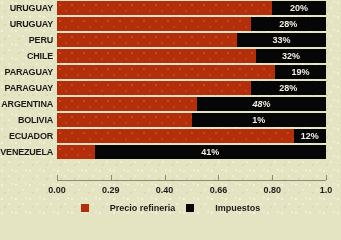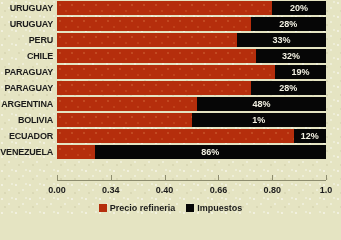--- a/index.html
+++ b/index.html
@@ -52,21 +52,21 @@
   .tick{position:absolute;top:175px;width:1px;height:5px;background:#8d8c6e;}
   .tick-lbl{
     position:absolute;top:184px;height:12px;line-height:12px;
     font-size:9px;font-weight:bold;color:#1b1b1b;
     text-align:center;width:40px;white-space:nowrap;
   }
 
   
   .legend{position:absolute;left:0;top:201px;width:341px;height:14px;
     display:flex;justify-content:center;align-items:center;gap:11px;}
-  .lg-item{display:flex;align-items:center;gap:3px;}
+  .lg-item{display:flex;align-items:center;gap:21px;}
   .sw{width:8px;height:8px;display:inline-block;}
   .sw-red{background:#b52e0c;}
   .sw-black{background:#060606;}
   .lg-txt{font-size:9px;font-weight:bold;color:#1b1b1b;white-space:nowrap;}
 </style>
 </head>
 <body>
 
 <div id="chart-root">
   <div class="plot" id="plot">
@@ -113,21 +113,21 @@
       <div class="row" style="top: 80px;">
         <div class="cat-label">PARAGUAY</div>
         <div class="bars" style="width: 269px;">
           <div class="seg seg-red" style="left: 0px; width: 193.68px;"></div>
           <div class="seg seg-black" style="left: 193.68px; width: 75.32px;"></div>
           <div class="val" style="left: 193.68px; width: 75.32px;">28%</div>
         </div>
       </div>
       <div class="row" style="top: 96px;">
         <div class="cat-label clip">ARGENTINA</div>
-        <div class="bars" style="width: 269px;">
+        <div class="bars" style="width: 269px; font-style: italic;">
           <div class="seg seg-red" style="left: 0px; width: 139.88px;"></div>
           <div class="seg seg-black" style="left: 139.88px; width: 129.12px;"></div>
           <div class="val" style="left: 139.88px; width: 129.12px;">48%</div>
         </div>
       </div>
       <div class="row" style="top: 112px;">
         <div class="cat-label">BOLIVIA</div>
         <div class="bars" style="width: 269px;">
           <div class="seg seg-red" style="left: 0px; width: 134.5px;"></div>
           <div class="seg seg-black" style="left: 134.5px; width: 134.5px;"></div>
@@ -140,30 +140,30 @@
           <div class="seg seg-red" style="left: 0px; width: 236.72px;"></div>
           <div class="seg seg-black" style="left: 236.72px; width: 32.28px;"></div>
           <div class="val" style="left: 236.72px; width: 32.28px;">12%</div>
         </div>
       </div>
       <div class="row" style="top: 144px;">
         <div class="cat-label clip">VENEZUELA</div>
         <div class="bars" style="width: 269px;">
           <div class="seg seg-red" style="left: 0px; width: 37.66px;"></div>
           <div class="seg seg-black" style="left: 37.66px; width: 231.34px;"></div>
-          <div class="val" style="left: 37.66px; width: 231.34px;">86%</div>
+          <div class="val" style="left: 37.66px; width: 231.34px;">41%</div>
         </div>
       </div>
     </div>
   <div class="axis-line"></div>
   <div id="axis">
       <div class="tick" style="left: 57px;"></div>
       <div class="tick-lbl" style="left: 37px;">0.00</div>
       <div class="tick" style="left: 110.8px;"></div>
-      <div class="tick-lbl" style="left: 90.8px;">0.34</div>
+      <div class="tick-lbl" style="left: 90.8px;">0.29</div>
       <div class="tick" style="left: 164.6px;"></div>
       <div class="tick-lbl" style="left: 144.6px;">0.40</div>
       <div class="tick" style="left: 218.4px;"></div>
       <div class="tick-lbl" style="left: 198.4px;">0.66</div>
       <div class="tick" style="left: 272.2px;"></div>
       <div class="tick-lbl" style="left: 252.2px;">0.80</div>
       <div class="tick" style="left: 326px;"></div>
       <div class="tick-lbl" style="left: 306px;">1.0</div>
     </div>
   <div class="legend" id="legend">

